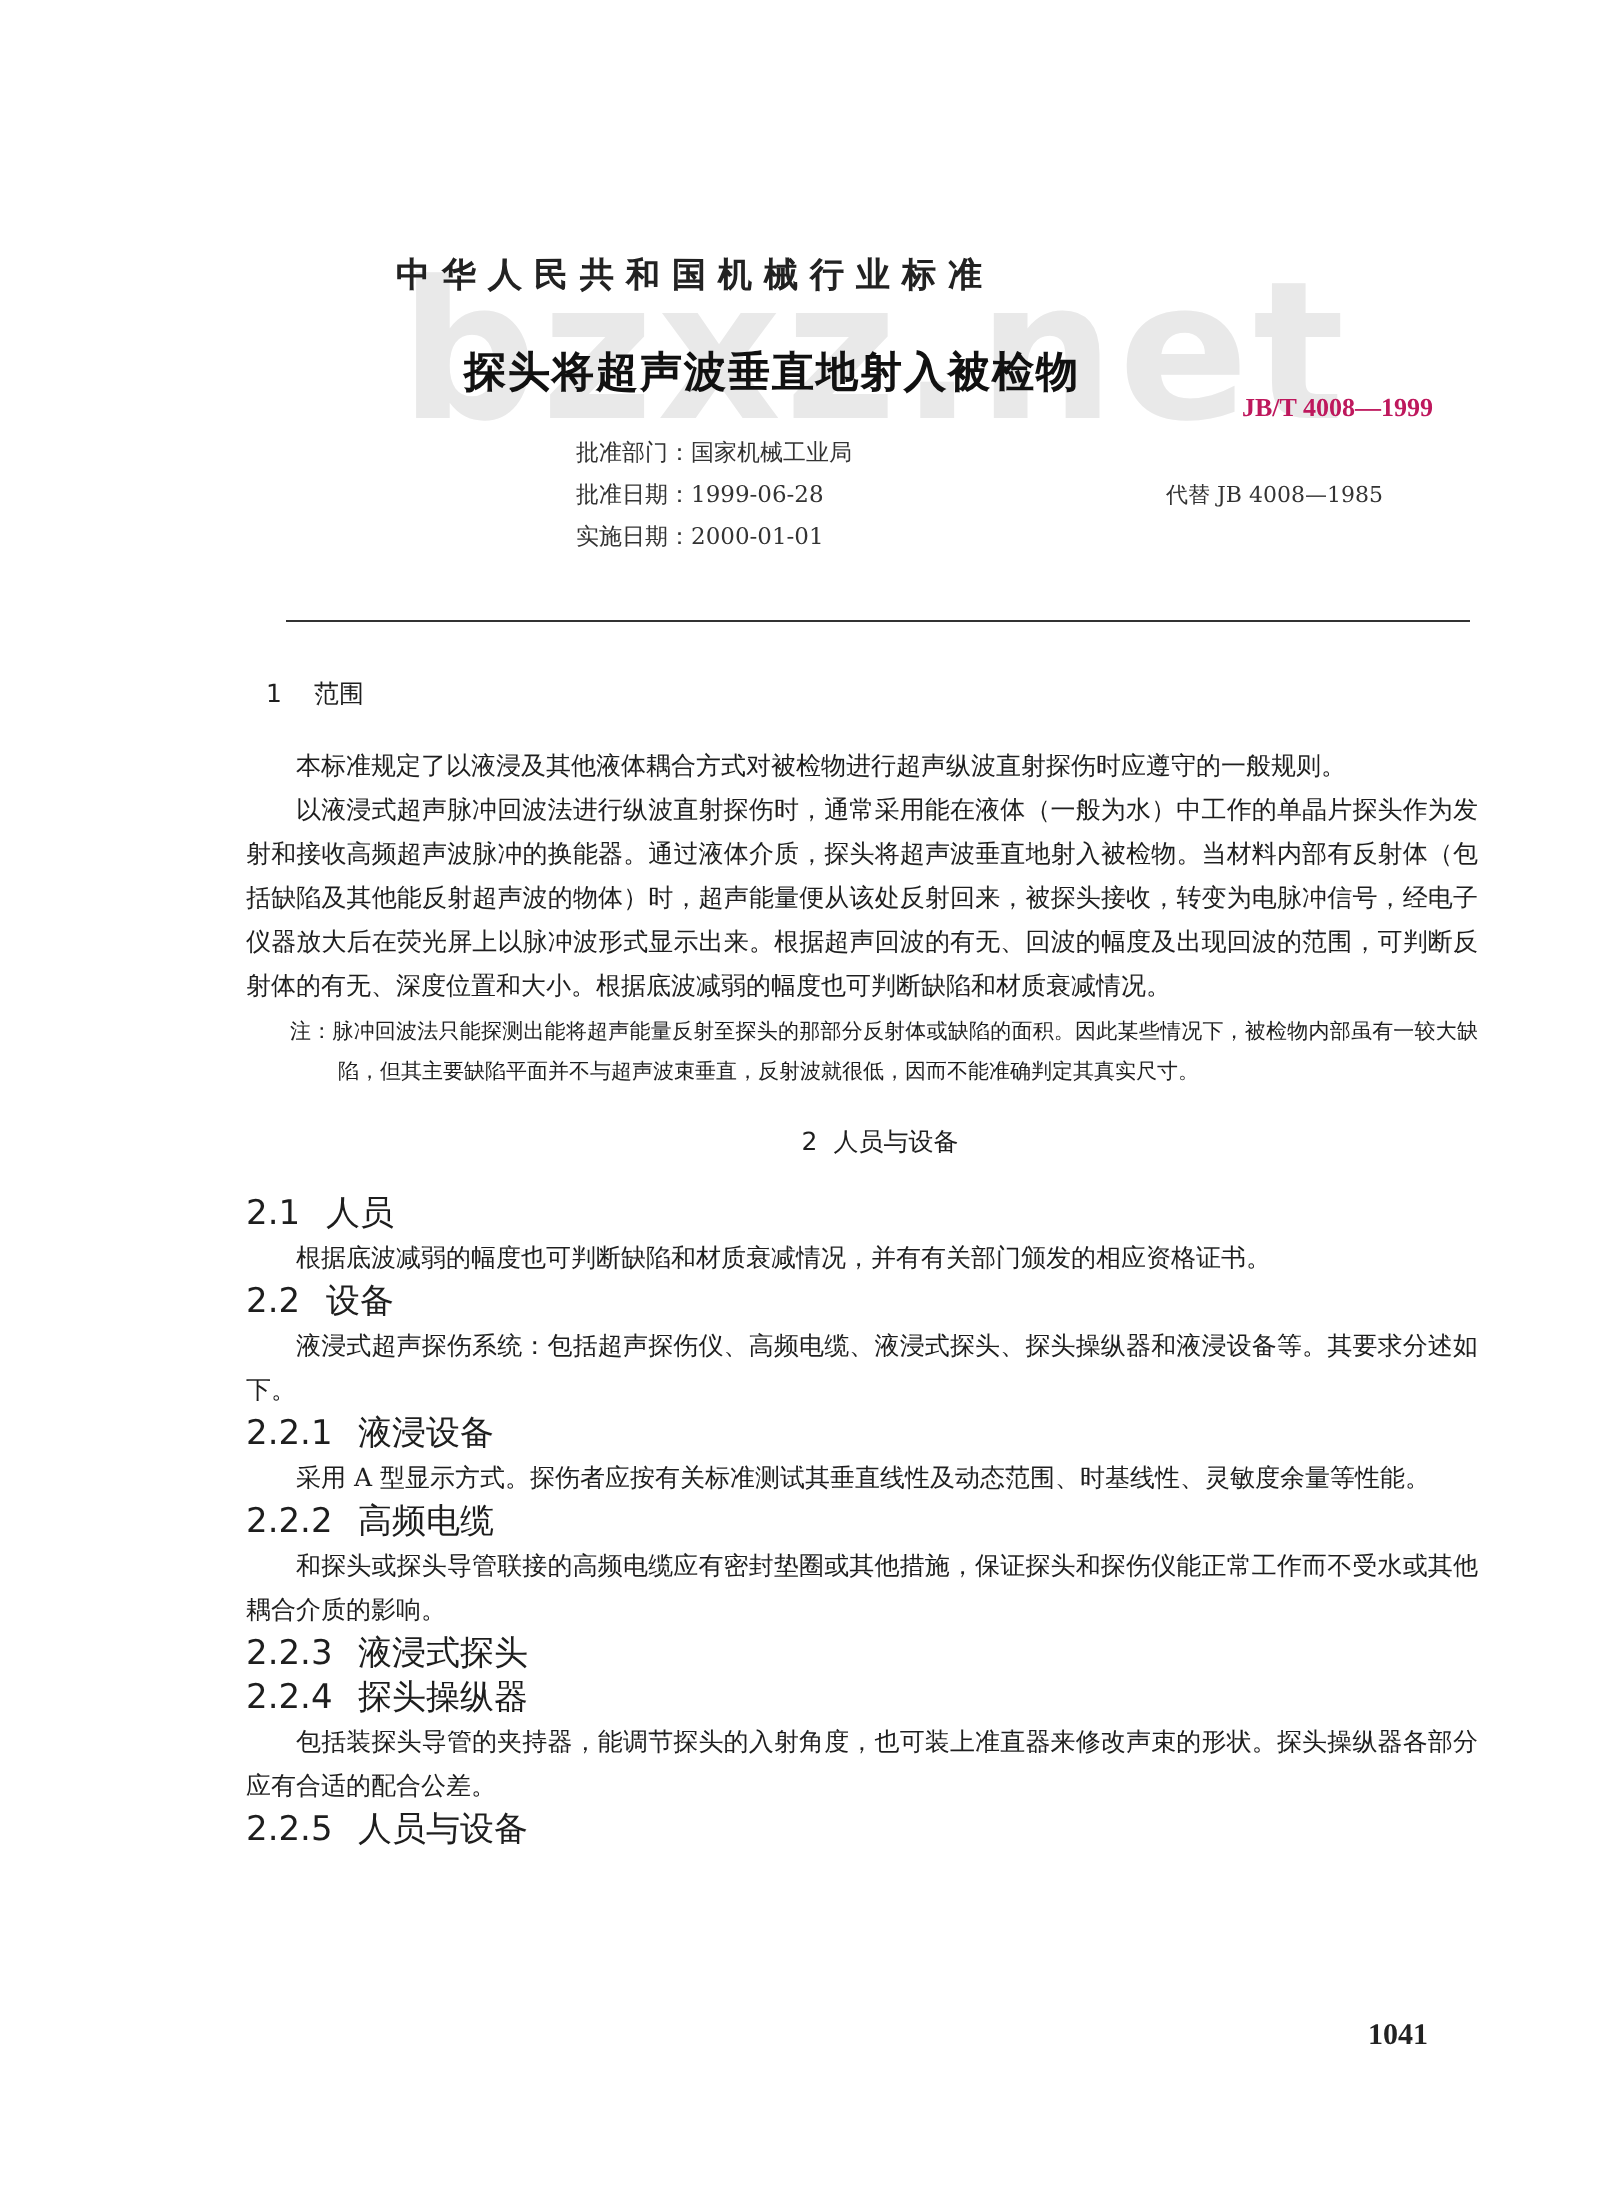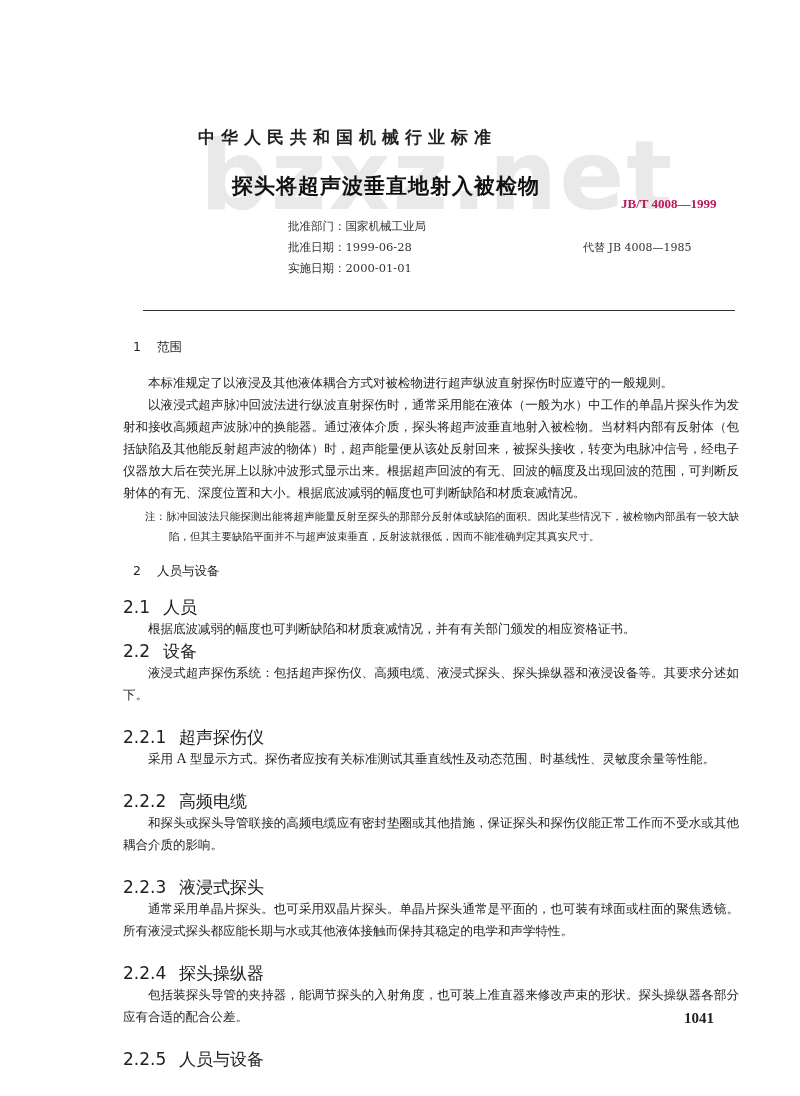--- a/index.html
+++ b/index.html
@@ -99,36 +99,36 @@
       white-space: nowrap;
     }
     .h1 .num { display: inline-block; width: 24px; }
     .h2 {
       font-family: "DejaVu Sans", "Liberation Sans", sans-serif;
       font-size: 17px;
       margin: 0;
       white-space: nowrap;
     }
     .h2 .num { display: inline-block; width: 40px; }
-    .h3 .num { display: inline-block; width: 56px; margin-top: 20px; }
+    .h3 .num { display: inline-block; width: 56px; }
     p {
       margin: 0;
       text-indent: 25px;
       text-align: justify;
     }
     .note {
       font-size: 10.5px;
       line-height: 20px;
       padding-left: 46px;
       text-indent: -24px;
       margin-left: 0;
       margin-top: 2px;
       margin-bottom: 14px;
     }
-    .sec2 { margin-top: 10px; }
+    .sec2 { margin-top: 10px; text-align: center; }
     .page-number {
       left: 684px;
       top: 1010px;
       font-family: "Liberation Serif", "DejaVu Serif", serif;
       font-weight: bold;
       font-size: 15px;
       color: #222;
     }
   </style>
 </head>
@@ -165,33 +165,32 @@
     <span class="num">2.1</span><span>人员</span>
   </div>
   <p>根据底波减弱的幅度也可判断缺陷和材质衰减情况，并有有关部门颁发的相应资格证书。</p>
 
   <div class="h2">
     <span class="num">2.2</span><span>设备</span>
   </div>
   <p>液浸式超声探伤系统：包括超声探伤仪、高频电缆、液浸式探头、探头操纵器和液浸设备等。其要求分述如下。</p>
 
   <div class="h2 h3">
-    <span class="num">2.2.1</span><span>超声探伤仪</span>
+    <span class="num">2.2.1</span><span>液浸设备</span>
   </div>
   <p>采用 A 型显示方式。探伤者应按有关标准测试其垂直线性及动态范围、时基线性、灵敏度余量等性能。</p>
 
   <div class="h2 h3">
     <span class="num">2.2.2</span><span>高频电缆</span>
   </div>
   <p>和探头或探头导管联接的高频电缆应有密封垫圈或其他措施，保证探头和探伤仪能正常工作而不受水或其他耦合介质的影响。</p>
 
   <div class="h2 h3">
     <span class="num">2.2.3</span><span>液浸式探头</span>
   </div>
-  <p>通常采用单晶片探头。也可采用双晶片探头。单晶片探头通常是平面的，也可装有球面或柱面的聚焦透镜。所有液浸式探头都应能长期与水或其他液体接触而保持其稳定的电学和声学特性。</p>
 
   <div class="h2 h3">
     <span class="num">2.2.4</span><span>探头操纵器</span>
   </div>
   <p>包括装探头导管的夹持器，能调节探头的入射角度，也可装上准直器来修改声束的形状。探头操纵器各部分应有合适的配合公差。</p>
 
   <div class="h2 h3">
     <span class="num">2.2.5</span><span>人员与设备</span>
   </div>
 </div>

